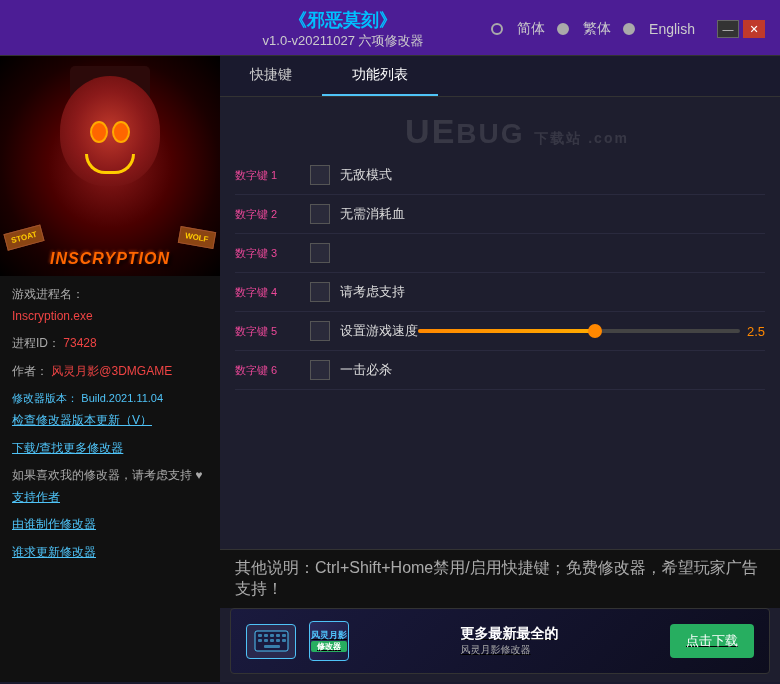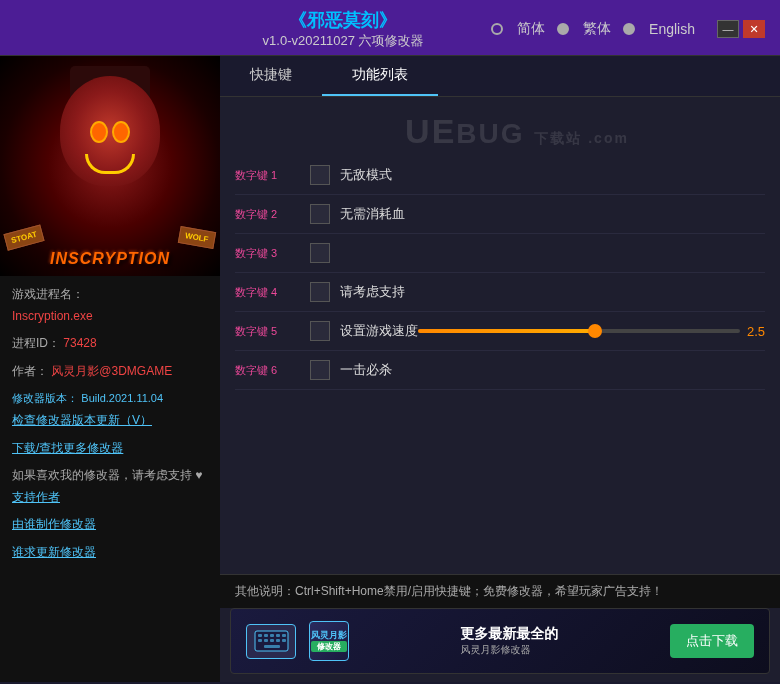--- a/index.html
+++ b/index.html
@@ -349,35 +349,36 @@
       color: #ff8800;
       font-size: 13px;
       min-width: 25px;
       text-align: right;
     }
 
     
     .bottom-notice {
       background: #111;
       padding: 8px 15px;
-      font-size: 12px;
+      font-size: 16px;
       color: #aaa;
       border-top: 1px solid #333;
     }
 
     
     .ad-banner {
       background: linear-gradient(135deg, #1a1a3e 0%, #0d0d1e 100%);
       border: 1px solid #333;
       margin: 0 10px 8px 10px;
       padding: 12px 15px;
       display: flex;
       align-items: center;
       justify-content: space-between;
       border-radius: 4px;
+      text-decoration: underline;
     }
     .ad-logo {
       display: flex;
       align-items: center;
       gap: 8px;
     }
     .ad-logo-icon {
       width: 40px;
       height: 40px;
       background: linear-gradient(135deg, #2a2a5e, #1a1a3e);

